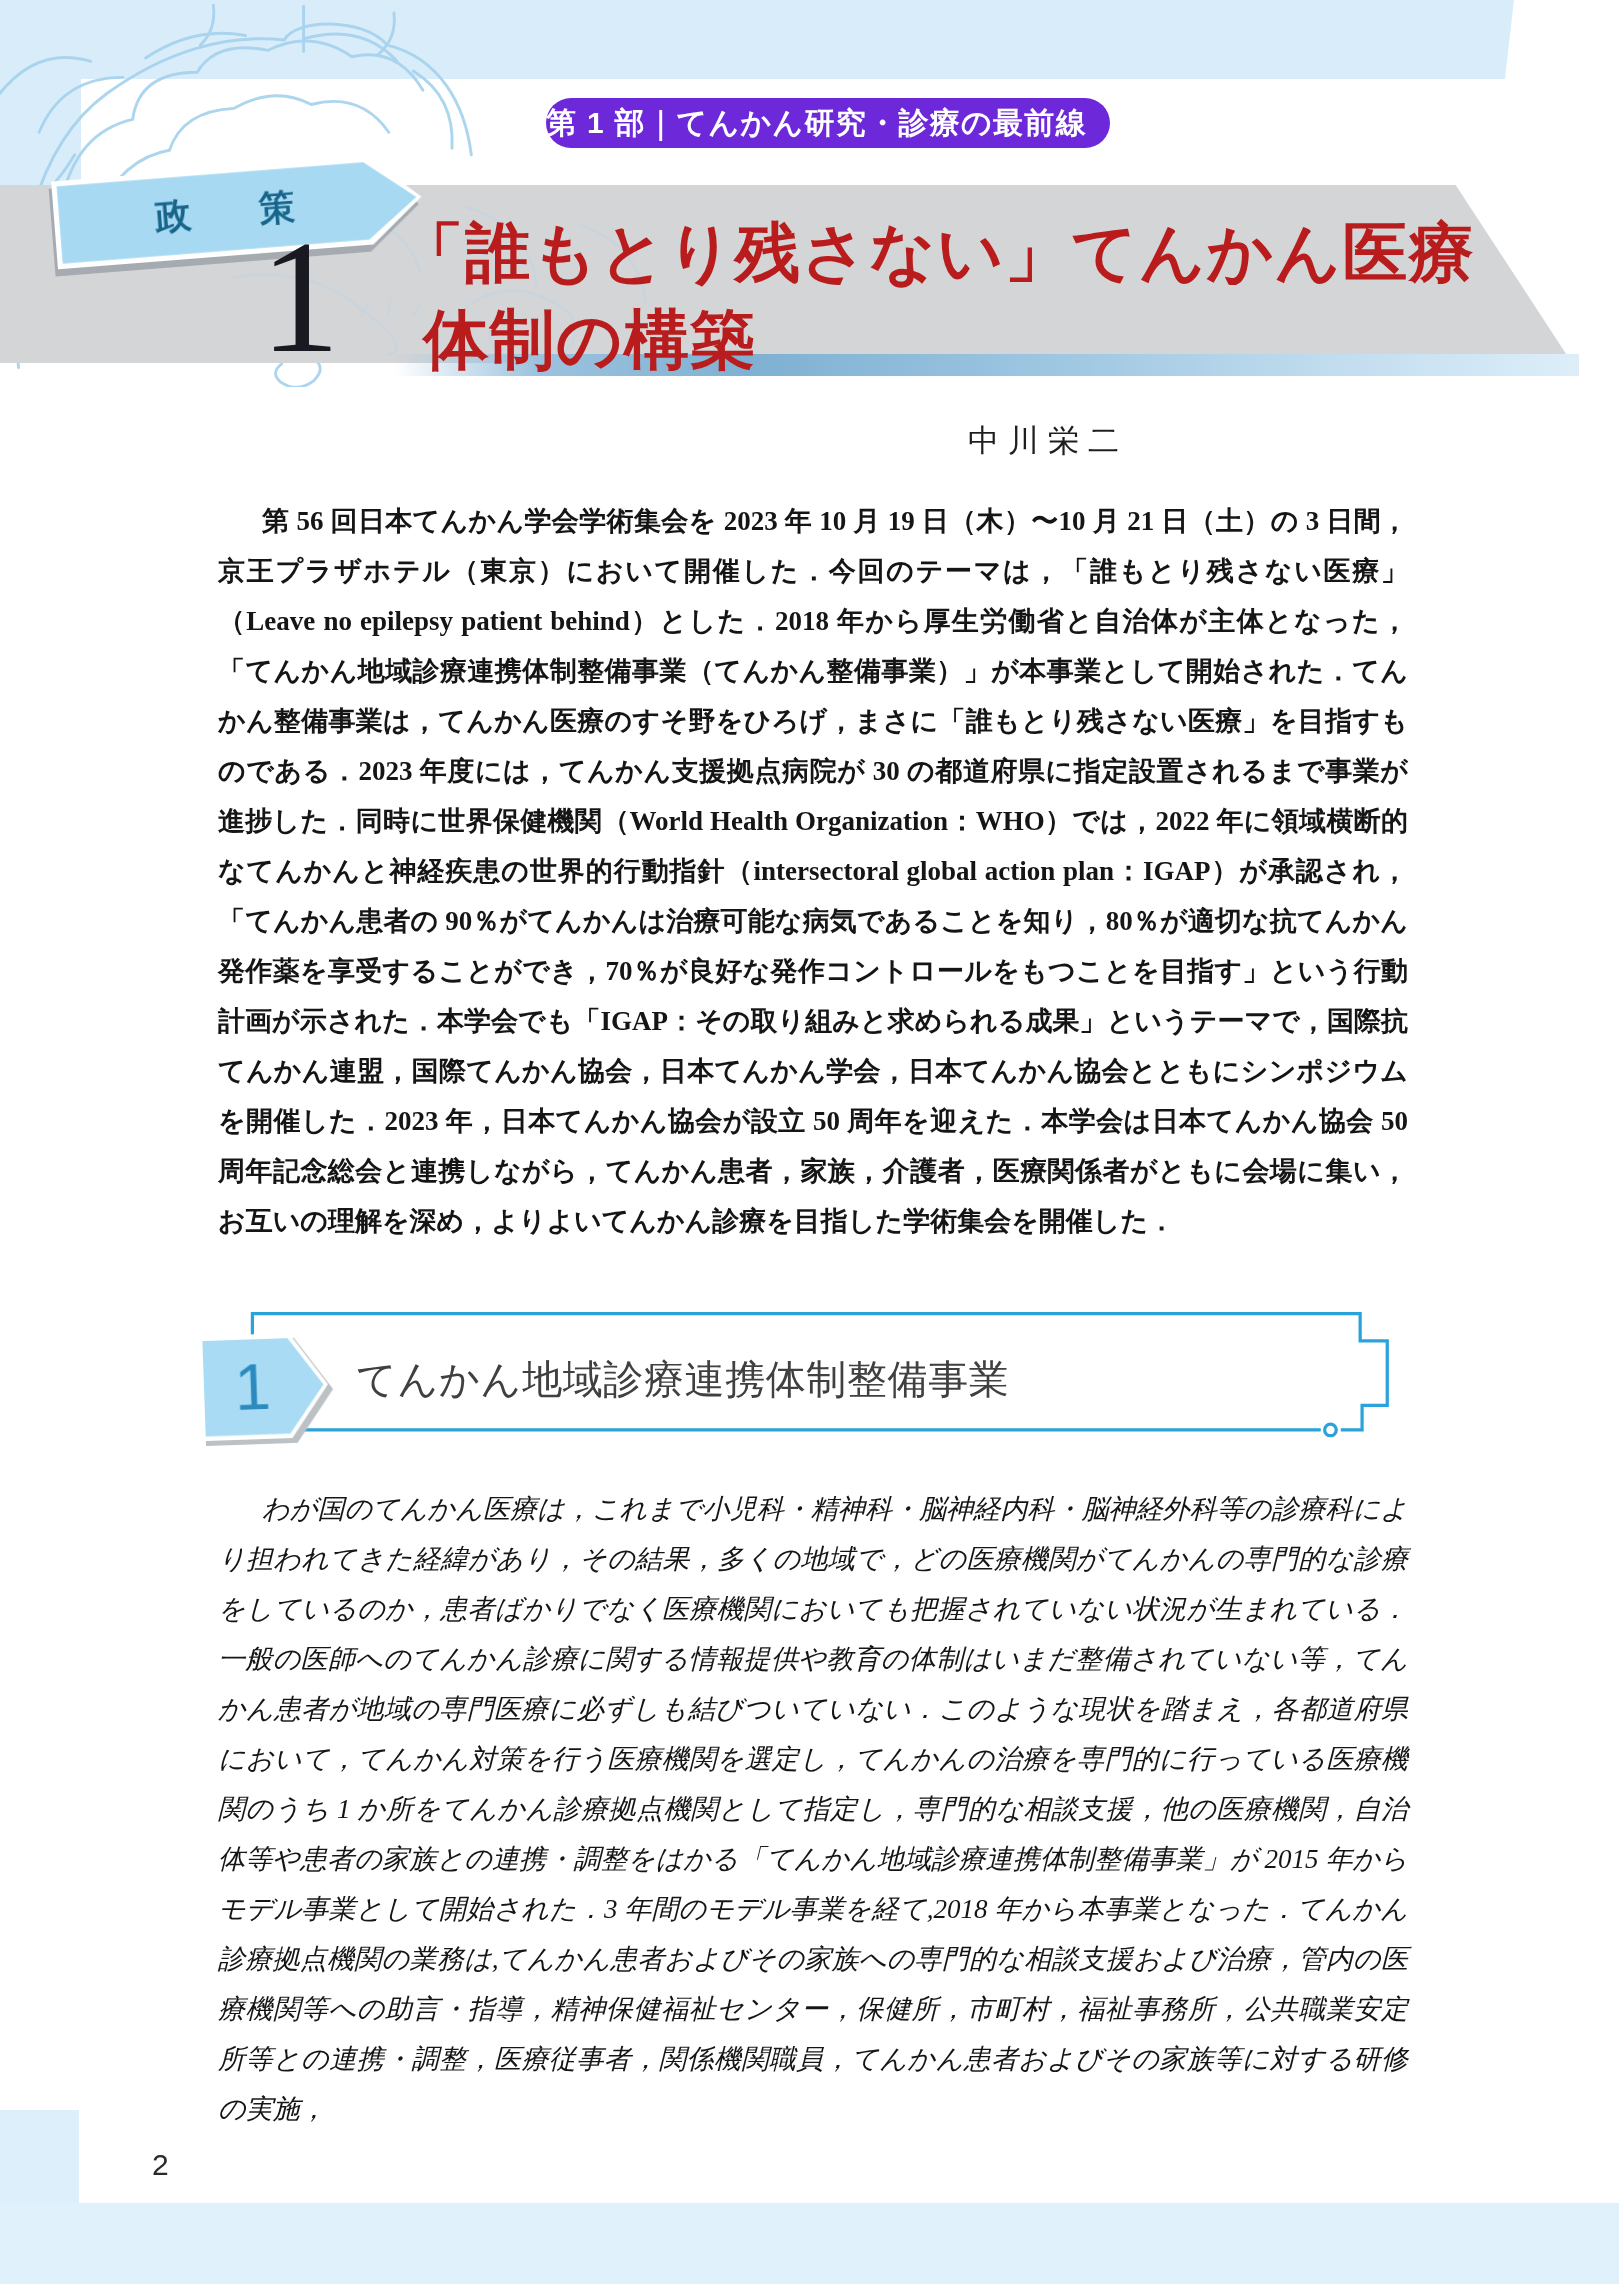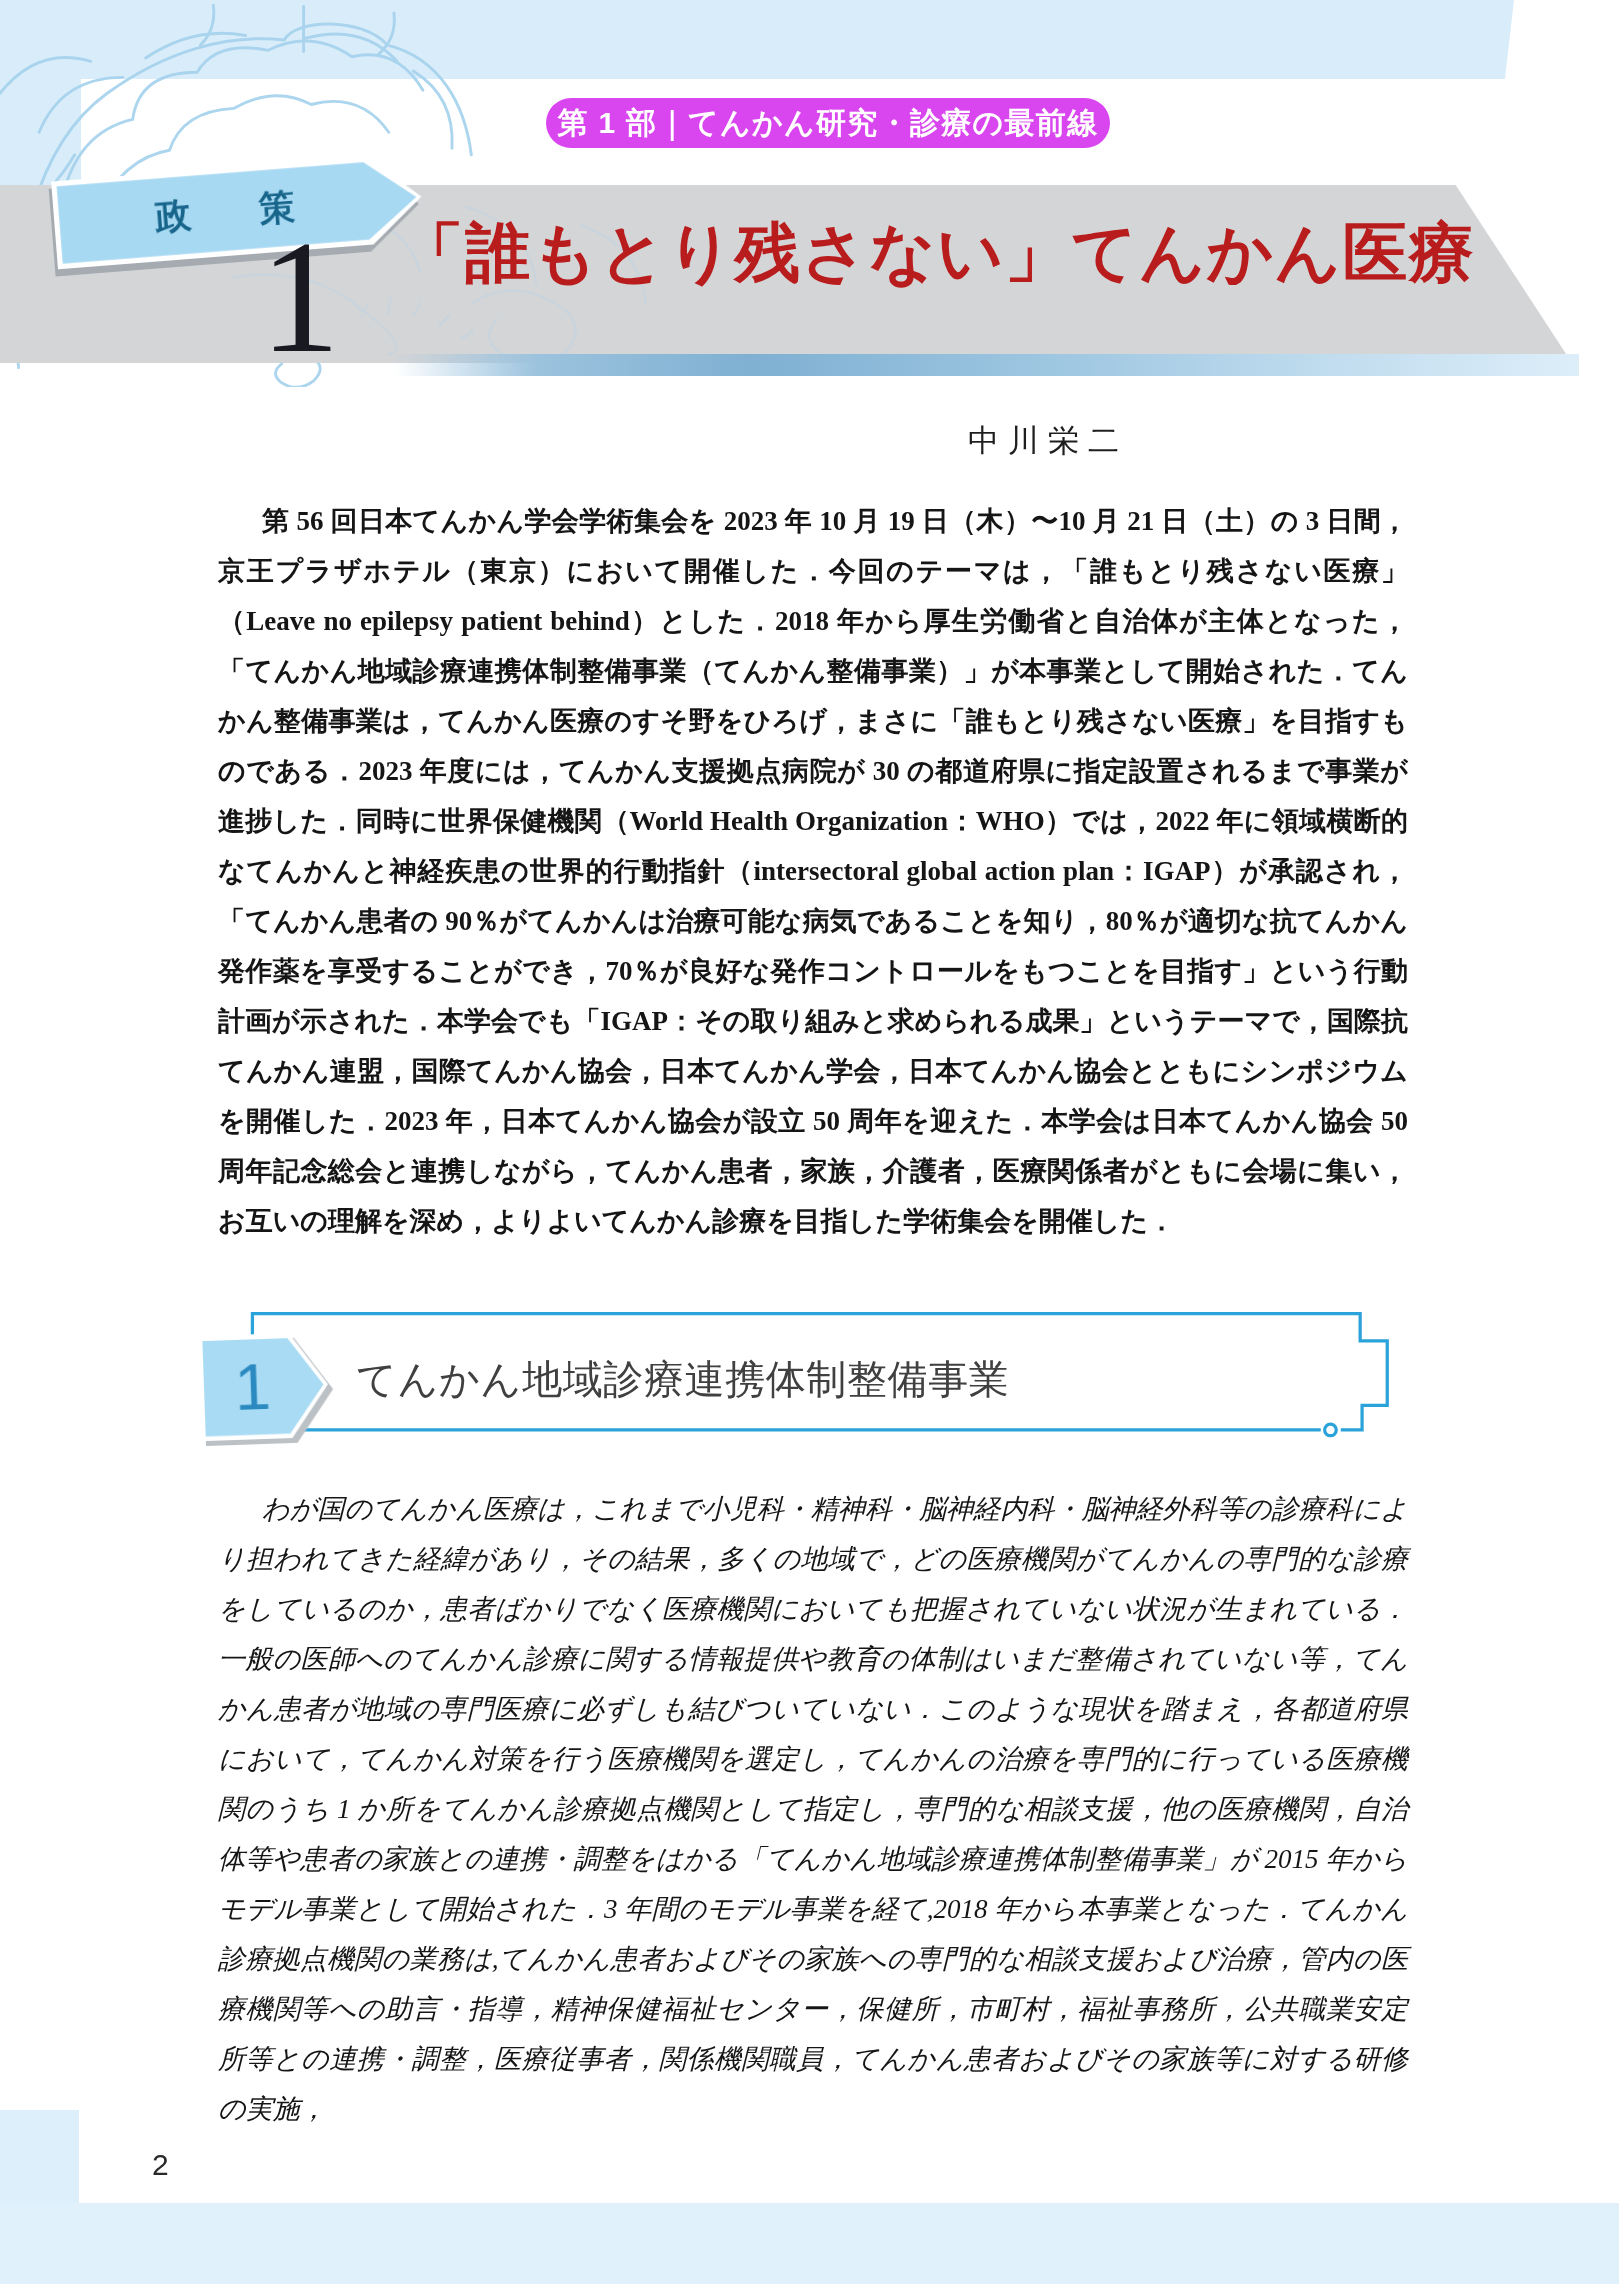--- a/index.html
+++ b/index.html
@@ -19,22 +19,22 @@
     clip-path:polygon(0 0,100% 0,99.4% 100%,0 100%);
   }
   .left-col{
     left:0;top:0;width:81px;height:189px;
     background:#d8edf9;
   }
 
   
   .part-badge{
     left:546px;top:98px;width:564px;height:50px;
-    background:#d946ef;border-radius:26px;
-    display:flex;align-items:center;justify-content:center;
+    background:#6d28d9;border-radius:26px;
+    display:flex;align-items:center;justify-content:flex-start;
     color:#ffffff;
     font-family:"Liberation Sans","DejaVu Sans",sans-serif;
     font-weight:bold;font-size:30px;letter-spacing:1.3px;
   }
 
   
   .gray-band{
     left:0;top:185px;width:1572px;height:178px;
     background:#d3d5d7;
     clip-path:polygon(0 0,92.6% 0,100% 100%,0 100%);
@@ -213,20 +213,21 @@
     <div class="banner-blue">
       <span>政</span>
       <span>策</span>
     </div>
   </div>
 </div>
 
 <div class="abs chapter-number">1</div>
 <div class="abs chapter-title">
   <div class="line1">「誰もとり残さない」てんかん医療</div>
+  <div class="line2">体制の構築</div>
 </div>
 <div class="abs author">中川栄二</div>
 
 <div id="para1" class="abs body-text">第 56 回日本てんかん学会学術集会を 2023 年 10 月 19 日（木）〜10 月 21 日（土）の 3 日間，京王プラザホテル（東京）において開催した．今回のテーマは，「誰もとり残さない医療」（Leave no epilepsy patient behind）とした．2018 年から厚生労働省と自治体が主体となった，「てんかん地域診療連携体制整備事業（てんかん整備事業）」が本事業として開始された．てんかん整備事業は，てんかん医療のすそ野をひろげ，まさに「誰もとり残さない医療」を目指すものである．2023 年度には，てんかん支援拠点病院が 30 の都道府県に指定設置されるまで事業が進捗した．同時に世界保健機関（World Health Organization：WHO）では，2022 年に領域横断的なてんかんと神経疾患の世界的行動指針（intersectoral global action plan：IGAP）が承認され，「てんかん患者の 90％がてんかんは治療可能な病気であることを知り，80％が適切な抗てんかん発作薬を享受することができ，70％が良好な発作コントロールをもつことを目指す」という行動計画が示された．本学会でも「IGAP：その取り組みと求められる成果」というテーマで，国際抗てんかん連盟，国際てんかん協会，日本てんかん学会，日本てんかん協会とともにシンポジウムを開催した．2023 年，日本てんかん協会が設立 50 周年を迎えた．本学会は日本てんかん協会 50 周年記念総会と連携しながら，てんかん患者，家族，介護者，医療関係者がともに会場に集い，お互いの理解を深め，よりよいてんかん診療を目指した学術集会を開催した．</div>
 
 <svg class="abs overlay" style="left:0;top:0" width="1619" height="2284" viewBox="0 0 2508 3538">
   <g fill="none" stroke="#2aa3da" stroke-width="5">
     <path d="M391 2215 L391 2035 L2107 2035 L2107 2077 L2149 2077 L2149 2177 L2110 2177 L2110 2215 L2077 2215"></path>
     <path d="M391 2215 L2046 2215"></path>
     <circle cx="2061" cy="2215" r="9" fill="#ffffff"></circle>

